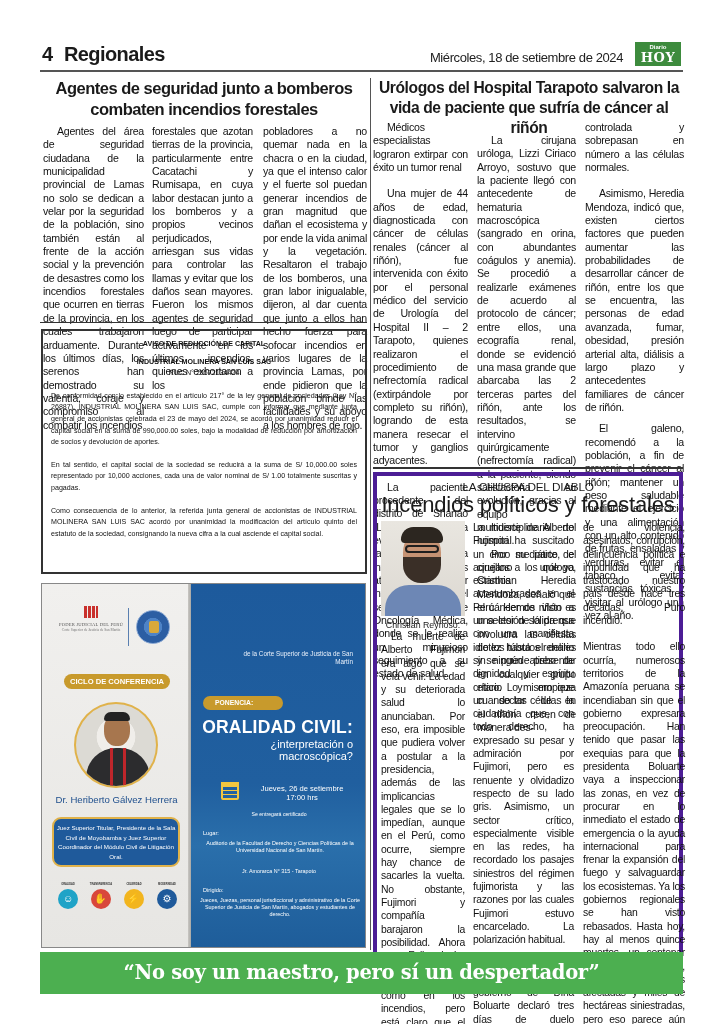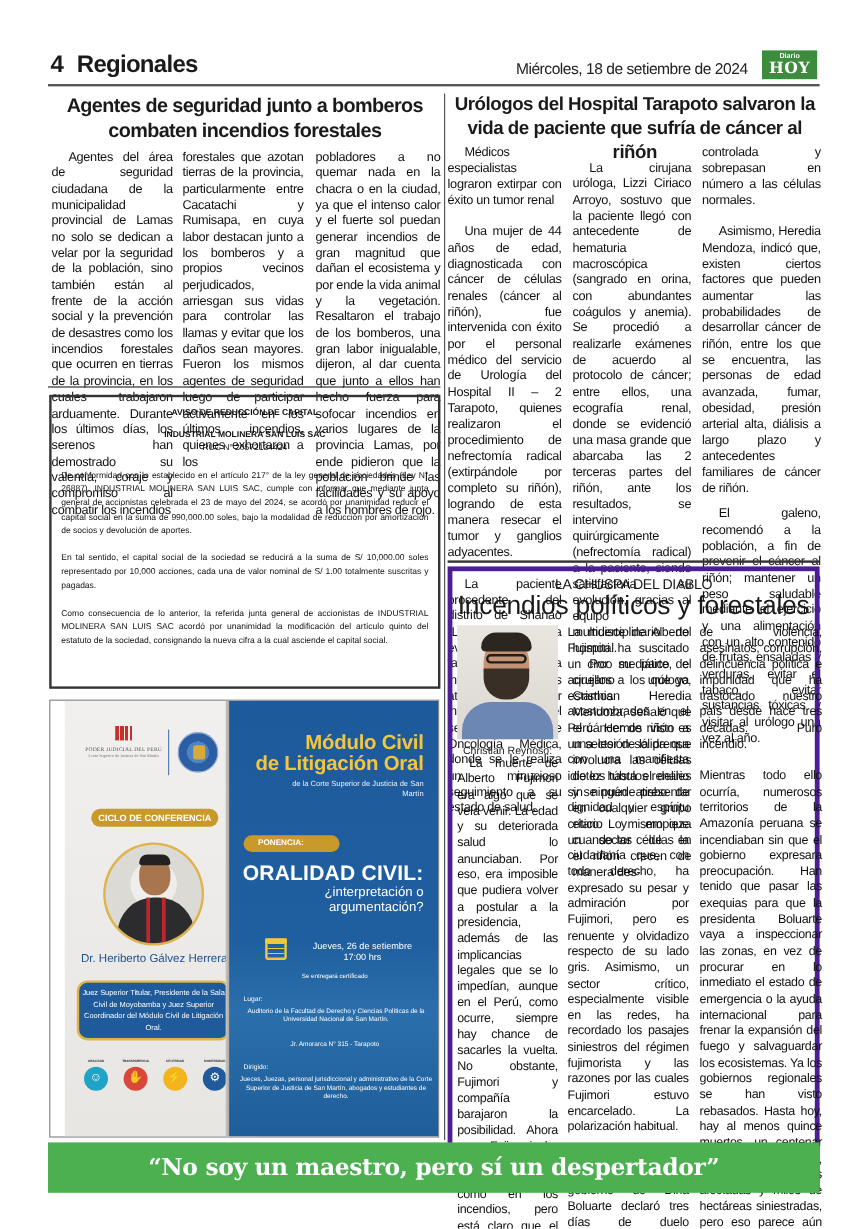--- a/index.html
+++ b/index.html
@@ -30,21 +30,21 @@
 
   
   .notice { position: absolute; left: 41px; top: 329px; width: 326px; height: 245px; border: 2px solid #333; padding: 6px 8px; font-size: 7.1px; line-height: 11.6px; color: #111; }
   .notice .center { text-align: center; font-weight: bold; }
   .notice .n-title { margin-top: 2px; margin-bottom: 6px; }
   .notice p { text-align: justify; }
   .notice .gap { height: 11px; }
 
   
   .ad { position: absolute; left: 41px; top: 583px; width: 325px; height: 365px; border: 1px solid #888; overflow: hidden; }
-  .ad-left { position: absolute; left: 12px; top: 0; width: 161px; height: 100%; background: linear-gradient(180deg, #f1f0ee, #e7e6e3); }
+  .ad-left { position: absolute; left: 0; top: 0; width: 161px; height: 100%; background: linear-gradient(180deg, #f1f0ee, #e7e6e3); }
   .ad-right { position: absolute; left: 149px; top: 0; width: 176px; height: 100%; background: linear-gradient(180deg, #1d5a9c 0%, #205f9f 55%, #2a6fab 72%, #1e5d9a 100%); color: #fff; }
   .ad-spine { position: absolute; left: 146px; top: 0; width: 6px; height: 100%; background: linear-gradient(90deg, #c9c7c3, #8b8a86); }
   .pj-logo { position: absolute; left: 14px; top: 20px; width: 70px; text-align: center; }
   .pj-mark { display: inline-block; width: 14px; height: 12px; background: repeating-linear-gradient(90deg, #c9302c 0 3px, transparent 3px 4px); }
   .pj-name { font-family: "Liberation Serif", serif; font-size: 4.6px; color: #555; letter-spacing: 0.2px; line-height: 6px; }
   .pj-sub { font-family: "Liberation Serif", serif; font-size: 3.6px; color: #777; line-height: 4.6px; }
   .pj-sep { position: absolute; left: 86px; top: 24px; width: 1px; height: 38px; background: #5a7fb0; }
   .seal { position: absolute; left: 94px; top: 26px; width: 34px; height: 34px; border-radius: 50%; background: radial-gradient(circle, #4e83c6 0 40%, #2c5ea3 41% 100%); border: 1px solid #8aa8d3; }
   .seal::after { content: ""; position: absolute; left: 12px; top: 10px; width: 10px; height: 12px; background: #d9a93a; border-radius: 2px; }
   .ciclo { position: absolute; left: 22px; top: 90px; width: 106px; height: 15px; border-radius: 8px; background: #c89a2c; color: #fff; font-size: 7.6px; font-weight: bold; text-align: center; line-height: 15px; }
@@ -178,30 +178,26 @@
         <div class="vicon" style="background:#f2b51e">⚡</div>
       </div>
       <div class="value" style="left:99px">
         <div class="vlabel">MODERNIDAD</div>
         <div class="vicon" style="background:#1f5a9b">⚙</div>
       </div>
     </div>
   </div>
   <div class="ad-spine"></div>
   <div class="ad-right">
-    <div class="ad-title">
-      <div>Módulo Civil</div>
-      <div>de Litigación Oral</div>
-    </div>
     <div class="ad-sub">de la Corte Superior de Justicia de San Martín</div>
     <div class="ponencia">PONENCIA:</div>
     <div class="oral-title">ORALIDAD CIVIL:</div>
     <div class="oral-q">
       <div>¿interpretación o</div>
-      <div>argumentación?</div>
+      <div>macroscópica?</div>
     </div>
     <div class="cal-icon"></div>
     <div class="date-line">
       <div>Jueves, 26 de setiembre</div>
       <div>17:00 hrs</div>
     </div>
     <div class="cert">Se entregará certificado</div>
     <div class="lugar-lbl">Lugar:</div>
     <div class="lugar">Auditorio de la Facultad de Derecho y Ciencias Políticas de la Universidad Nacional de San Martín.</div>
     <div class="address">Jr. Amorarca N° 315 - Tarapoto</div>

